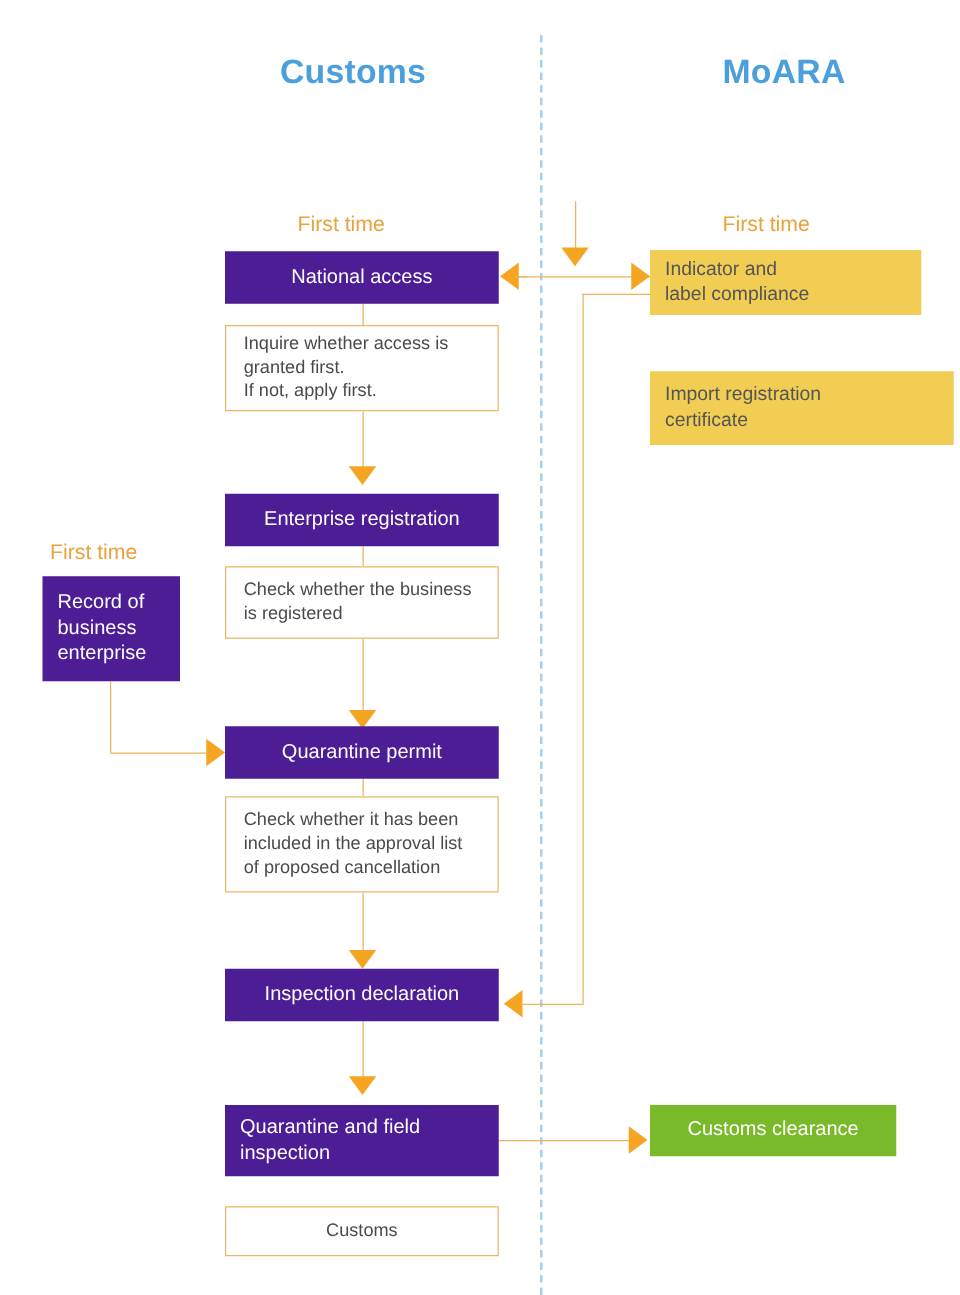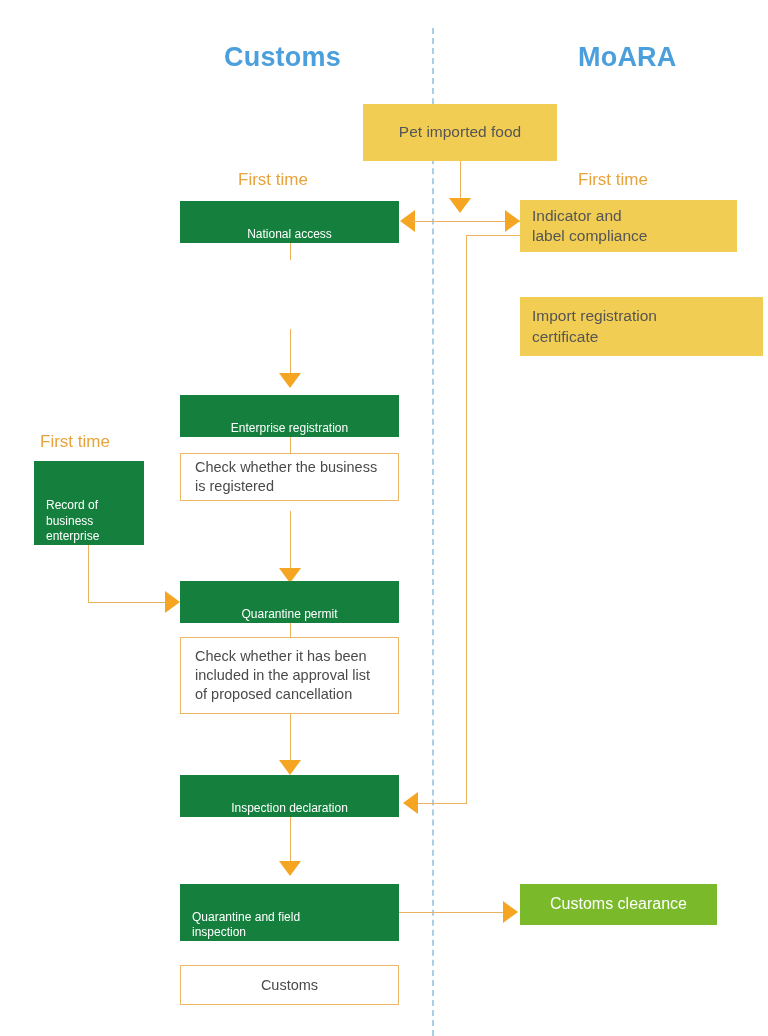--- a/index.html
+++ b/index.html
@@ -22,24 +22,23 @@
     box-sizing: border-box;
     display: flex;
     align-items: center;
     padding: 0 12px;
     line-height: 1.3;
   }
   .node.center { justify-content: center; text-align: center; }
   .node.left   { justify-content: flex-start; text-align: left; }
 
   .blue {
-    background: #15803d;
+    background: #4c1d95;
     color: #ffffff;
-    font-size: 12px;
-    align-items: flex-end;
+    font-size: 16px;
   }
   .yellow {
     background: #f2cd53;
     color: #555555;
     font-size: 15.5px;
   }
   .green {
     background: #7ab92a;
     color: #ffffff;
     font-size: 16px;
@@ -144,48 +143,50 @@
 
   <div class="vline" style="left:290px; top:714px; height:51px;"></div>
   <div class="arrow down" style="left:279px; top:760px;"></div>
 
   <div class="vline" style="left:290px; top:817px; height:52px;"></div>
   <div class="arrow down" style="left:279px; top:861px;"></div>
 
   <div class="hline" style="left:398px; top:912px; width:108px;"></div>
   <div class="arrow right" style="left:503px; top:901px;"></div>
 
-  <div class="node yellow center" style="left:363px; top:104px; width:194px; height:57px;">
-    <span>Pet imported food</span>
-  </div>
 
   <div class="first-time" style="left:238px; top:170px;">First time</div>
 
   <div class="first-time" style="left:578px; top:170px;">First time</div>
 
   <div class="node blue center" style="left:180px; top:201px; width:219px; height:42px;">
     <span>National access</span>
   </div>
 
   <div class="node yellow left" style="left:520px; top:200px; width:217px; height:52px; white-space:pre-line;">
     <span>Indicator and
 label compliance</span>
   </div>
 
   <div class="node yellow left" style="left:520px; top:297px; width:243px; height:59px; white-space:pre-line;">
     <span>Import registration
 certificate</span>
   </div>
 
+  <div class="node note left" style="left:180px; top:260px; width:219px; height:69px; white-space:pre-line; padding:0 14px;">
+    <span>Inquire whether access is
+granted first.
+If not, apply first.</span>
+  </div>
 
   <div class="node blue center" style="left:180px; top:395px; width:219px; height:42px;">
     <span>Enterprise registration</span>
   </div>
 
-  <div class="node note left" style="left:180px; top:453px; width:219px; height:48px; white-space:pre-line; padding:0 14px;">
+  <div class="node note left" style="left:180px; top:453px; width:219px; height:58px; white-space:pre-line; padding:0 14px;">
     <span>Check whether the business
 is registered</span>
   </div>
 
   <div class="first-time" style="left:40px; top:432px;">First time</div>
 
   <div class="node blue left" style="left:34px; top:461px; width:110px; height:84px; white-space:pre-line;">
     <span>Record of
 business
 enterprise</span>

